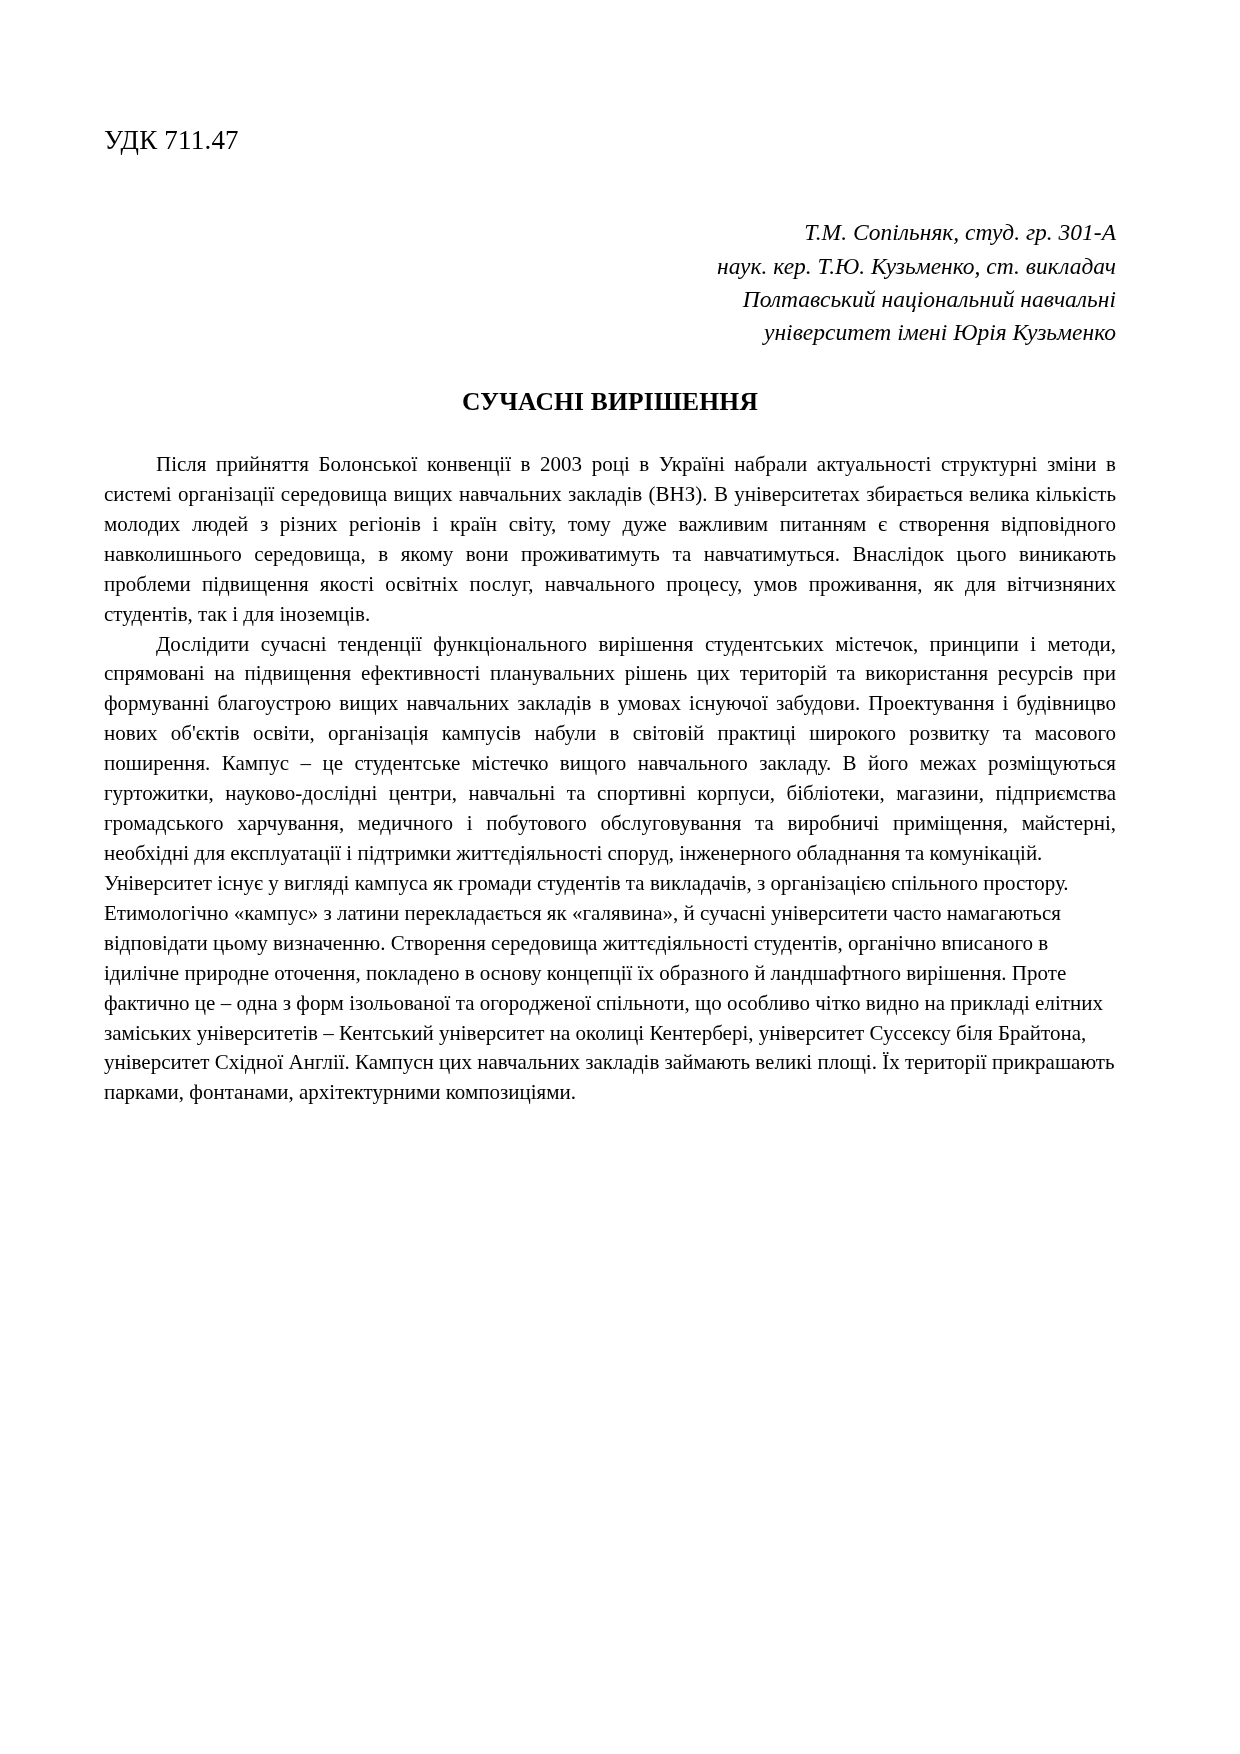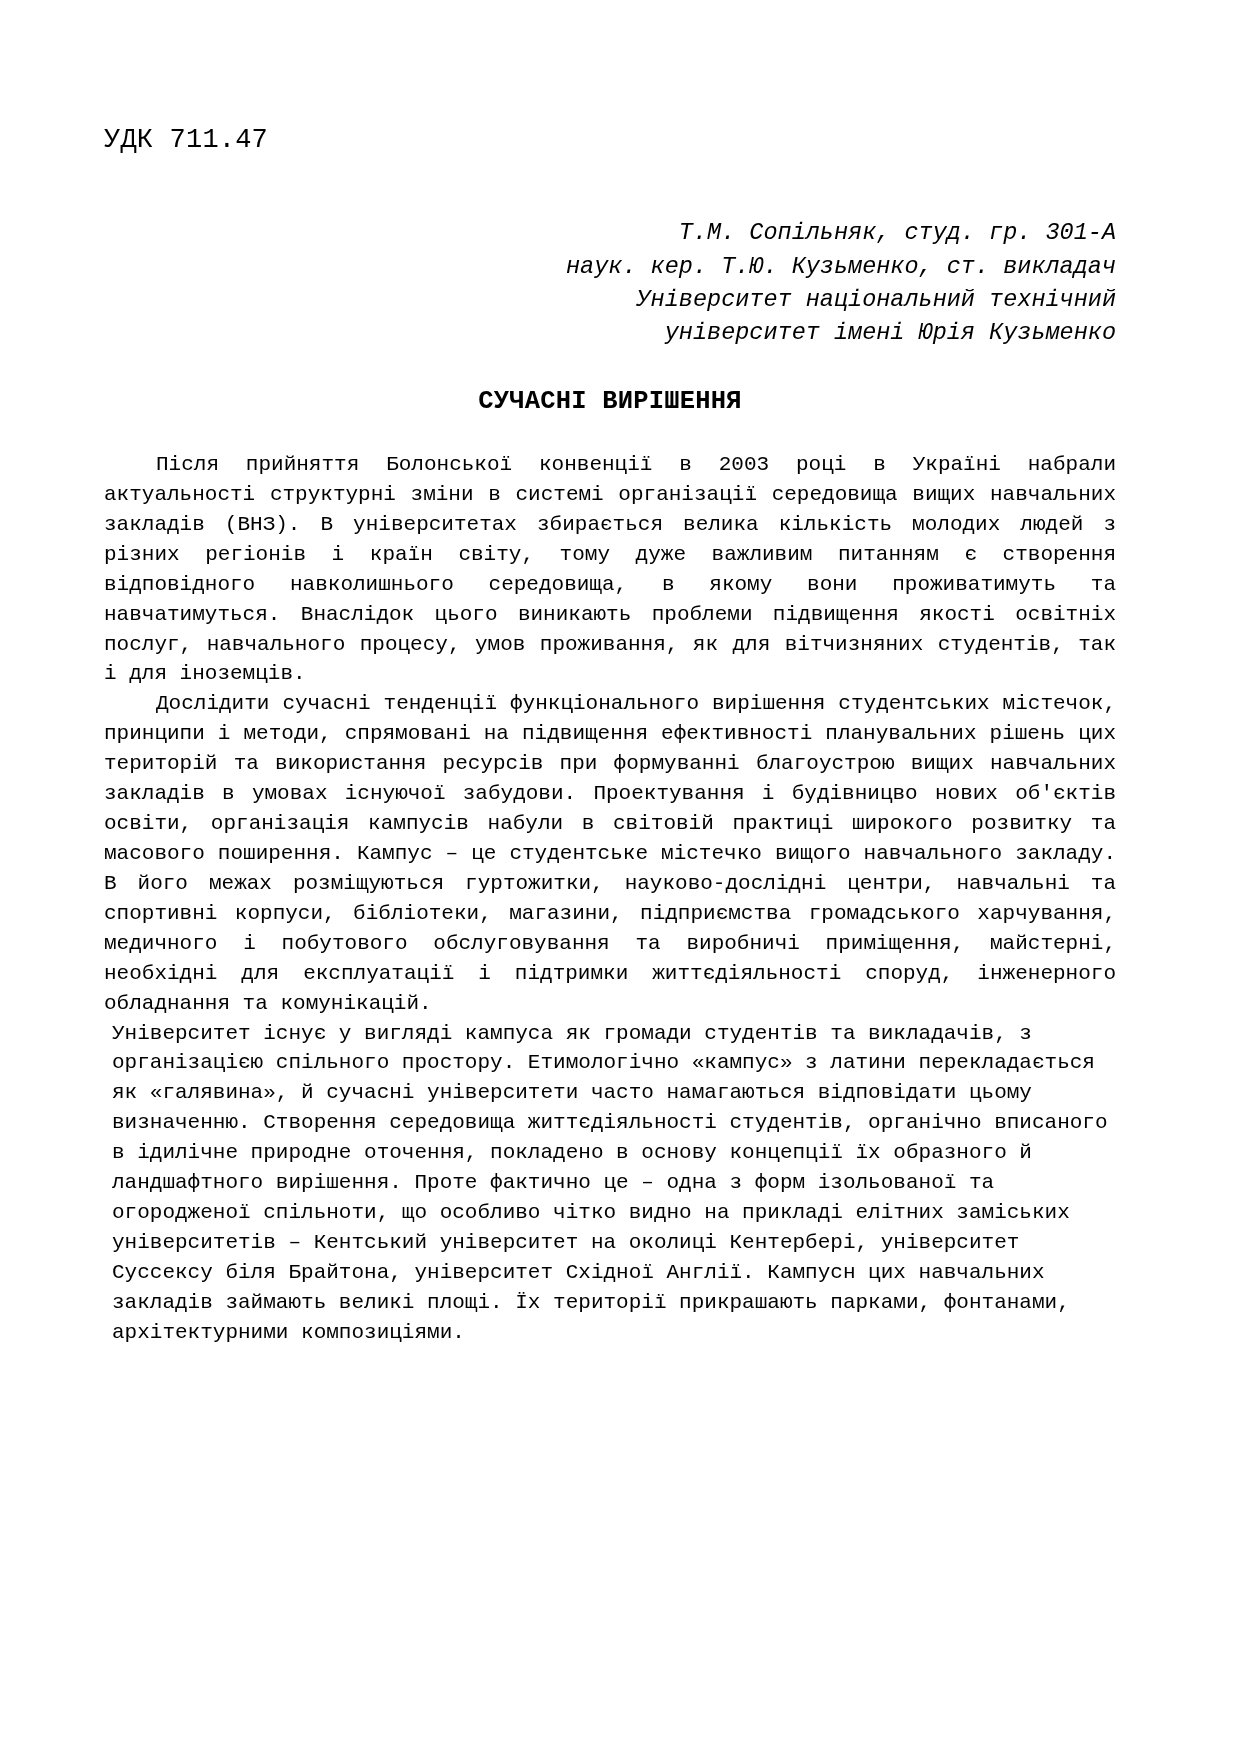--- a/index.html
+++ b/index.html
@@ -7,21 +7,21 @@
     padding: 0;
     background: #ffffff;
   }
   .page {
     position: relative;
     width: 1240px;
     height: 1754px;
     background: #ffffff;
     margin: 0 auto;
     box-sizing: border-box;
-    font-family: Liberation Mono, monospace;
+    font-family: Liberation Serif, serif;
     color: #000000;
   }
   .content {
     position: absolute;
     left: 104px;
     top: 124px;
     width: 1012px;
   }
   .udk {
     font-size: 27px;
@@ -56,21 +56,20 @@
   }
   .body-text p {
     margin: 0;
     text-indent: 52px;
   }
   .body-text p.noindent {
     text-indent: 0;
   }
   .body-text p.last-left {
     text-align: left;
-    margin-left: 8px;
   }
   .footer {
     position: absolute;
     left: 0;
     right: 0;
     top: 1392px;
     text-align: center;
     font-size: 25px;
   }
 </style>
@@ -78,21 +77,21 @@
 <body>
 
 <div class="page">
   <div class="content">
 
     <div class="udk">УДК 711.47</div>
 
     <div class="authors">
       <div>Т.М. Сопільняк, студ. гр. 301-А</div>
       <div>наук. кер. Т.Ю. Кузьменко, ст. викладач</div>
-      <div>Університет національний технічний</div>
+      <div>Полтавський національний навчальні</div>
       <div>університет імені Юрія Кузьменко</div>
     </div>
 
     <div class="title">
       <div>СУЧАСНІ ВИРІШЕННЯ</div>
     </div>
 
     <div class="body-text">
       <p>Після прийняття Болонської конвенції в 2003 році в Україні набрали актуальності структурні зміни в системі організації середовища вищих навчальних закладів (ВНЗ). В університетах збирається велика кількість молодих людей з різних регіонів і країн світу, тому дуже важливим питанням є створення відповідного навколишнього середовища, в якому вони проживатимуть та навчатимуться. Внаслідок цього виникають проблеми підвищення якості освітніх послуг, навчального процесу, умов проживання, як для вітчизняних студентів, так і для іноземців.</p>
       <p>Дослідити сучасні тенденції функціонального вирішення студентських містечок, принципи і методи, спрямовані на підвищення ефективності планувальних рішень цих територій та використання ресурсів при формуванні благоустрою вищих навчальних закладів в умовах існуючої забудови. Проектування і будівницво нових об'єктів освіти, організація кампусів набули в світовій практиці широкого розвитку та масового поширення. Кампус – це студентське містечко вищого навчального закладу. В його межах розміщуються гуртожитки, науково-дослідні центри, навчальні та спортивні корпуси, бібліотеки, магазини, підприємства громадського харчування, медичного і побутового обслуговування та виробничі приміщення, майстерні, необхідні для експлуатації і підтримки життєдіяльності споруд, інженерного обладнання та комунікацій.</p>

